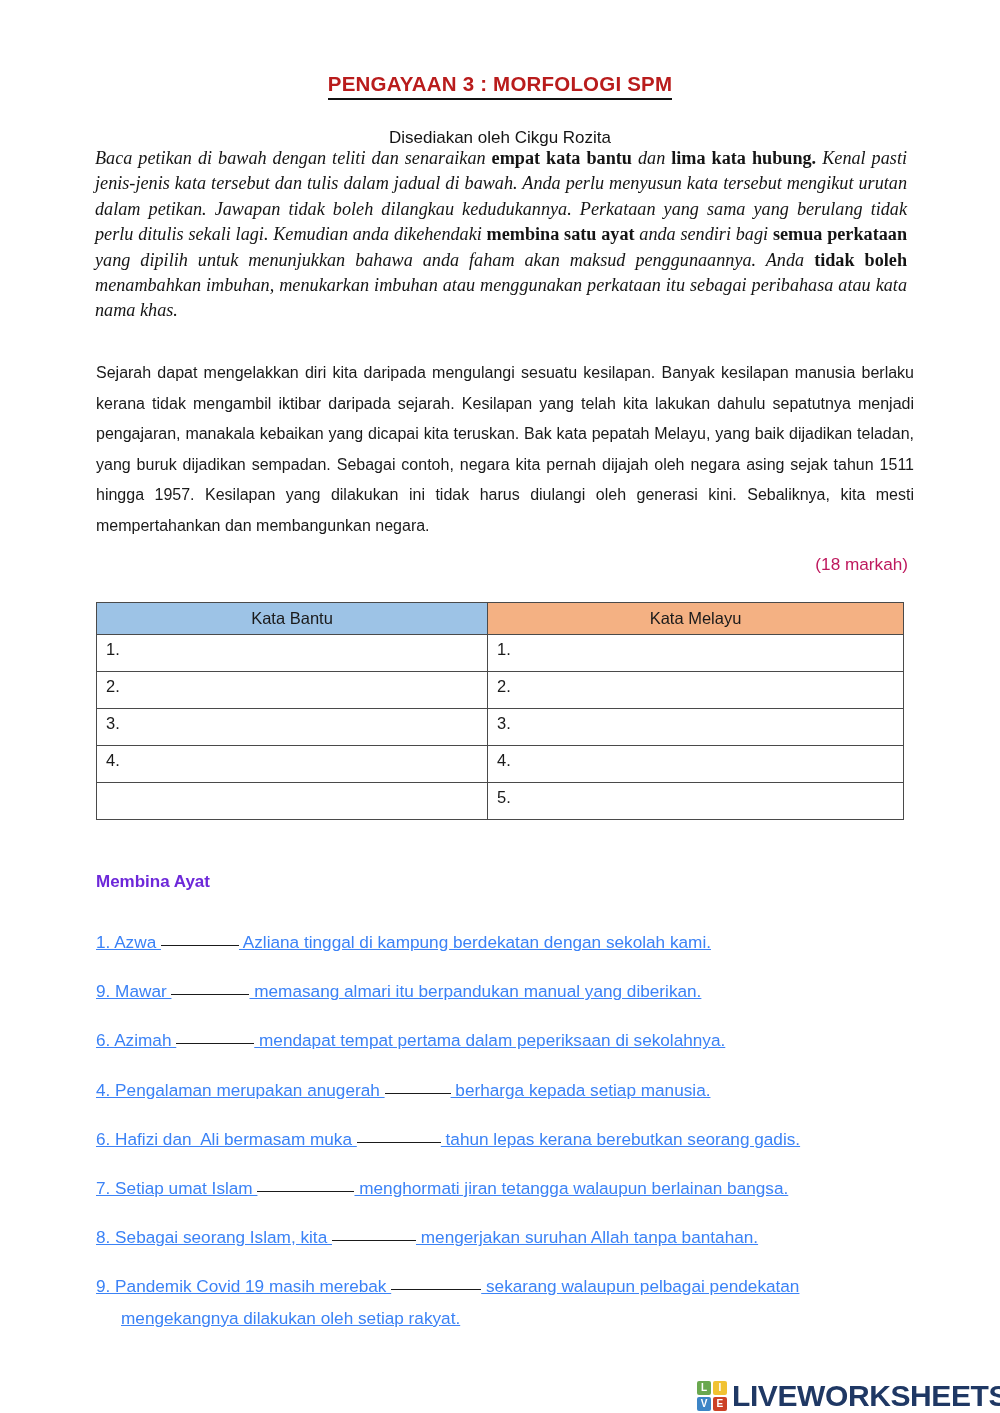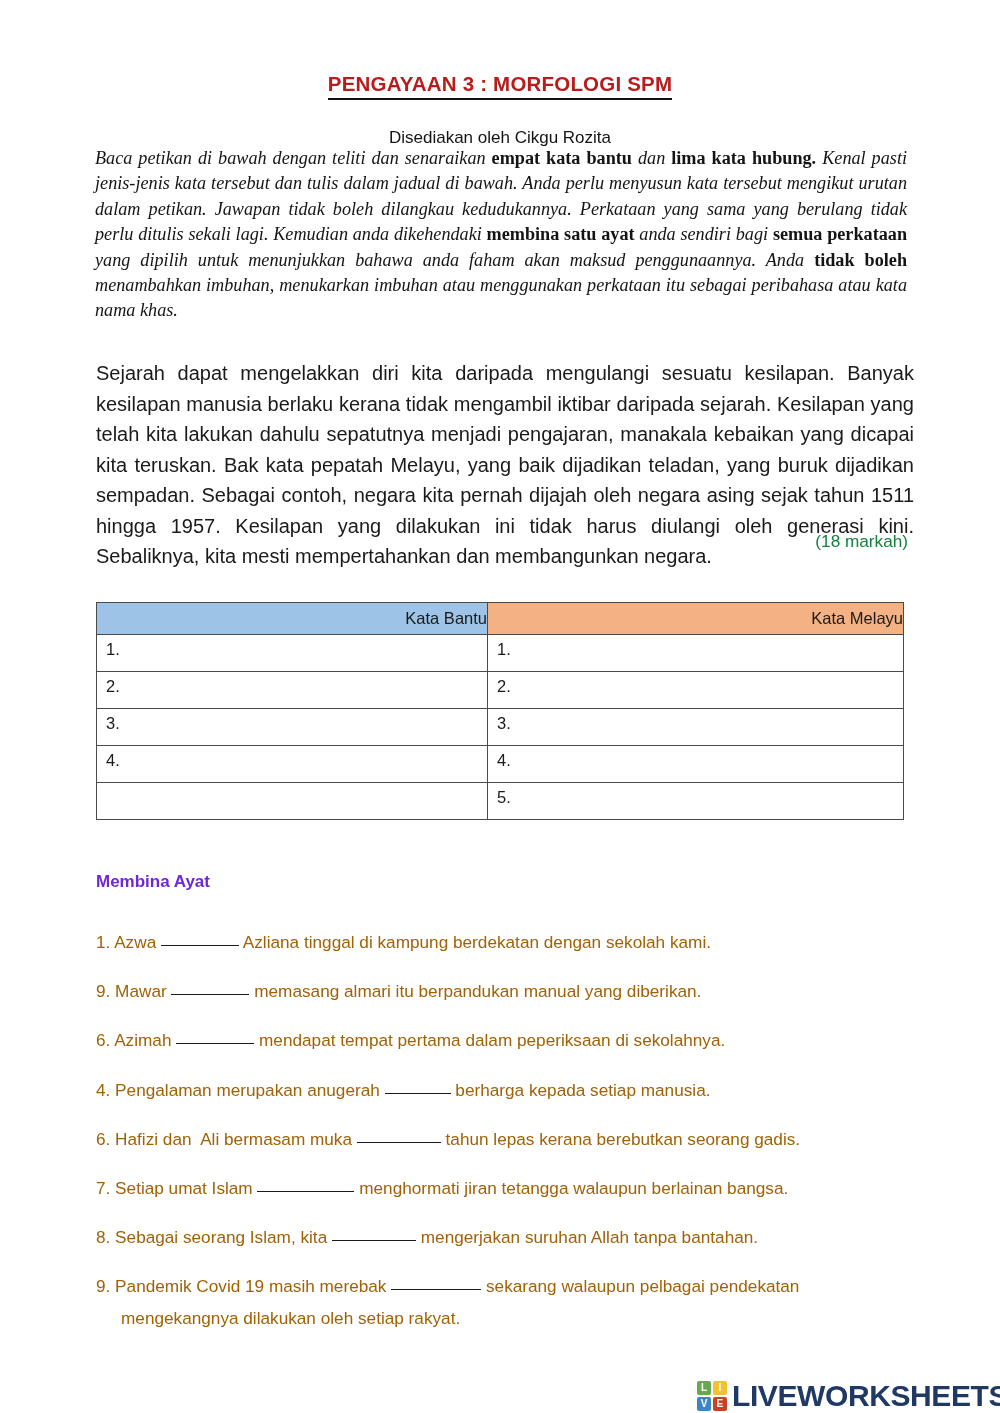--- a/index.html
+++ b/index.html
@@ -68,53 +68,53 @@
     font-weight: bold;
     font-style: normal;
   }
 
   
   .passage {
     position: absolute;
     left: 96px;
     top: 358px;
     width: 818px;
-    font-size: 20px;
+    font-size: 16px;
     line-height: 30.5px;
     text-align: justify;
     color: #1a1a1a;
   }
 
   .marks {
     position: absolute;
     right: 92px;
-    top: 531px;
+    top: 554px;
     font-size: 17.2px;
-    color: #15803d;
+    color: #be185d;
   }
 
   
   .jadual {
     position: absolute;
     left: 96px;
     top: 602px;
     width: 807px;
     border-collapse: collapse;
     table-layout: fixed;
   }
   .jadual td, .jadual th {
     border: 1.2px solid #4a4a4a;
     padding: 0;
     vertical-align: top;
   }
   .jadual th {
     height: 32px;
     font-size: 16.5px;
     font-weight: normal;
-    text-align: right;
+    text-align: center;
     vertical-align: middle;
     color: #1a1a1a;
   }
   .th-bantu { background: #9dc3e6; }
   .th-hubung { background: #f4b183; }
   .jadual td {
     height: 37px;
     font-size: 16.5px;
     padding: 5px 0 0 9px;
     color: #1a1a1a;
@@ -135,23 +135,24 @@
 
   .qlist {
     position: absolute;
     left: 96px;
     top: 930px;
     width: 820px;
   }
   .qitem {
     font-size: 17.2px;
     line-height: 25px;
-    color: #a16207;
+    color: #3b82f6;
     margin-bottom: 24.2px;
     white-space: pre-wrap;
+    text-decoration: underline;
   }
   .qitem.cont {
     margin-top: -18px;
     padding-left: 25px;
   }
   .blank {
     display: inline-block;
     border-bottom: 1.6px solid #1a1a1a;
     vertical-align: 2px;
     height: 13px;

